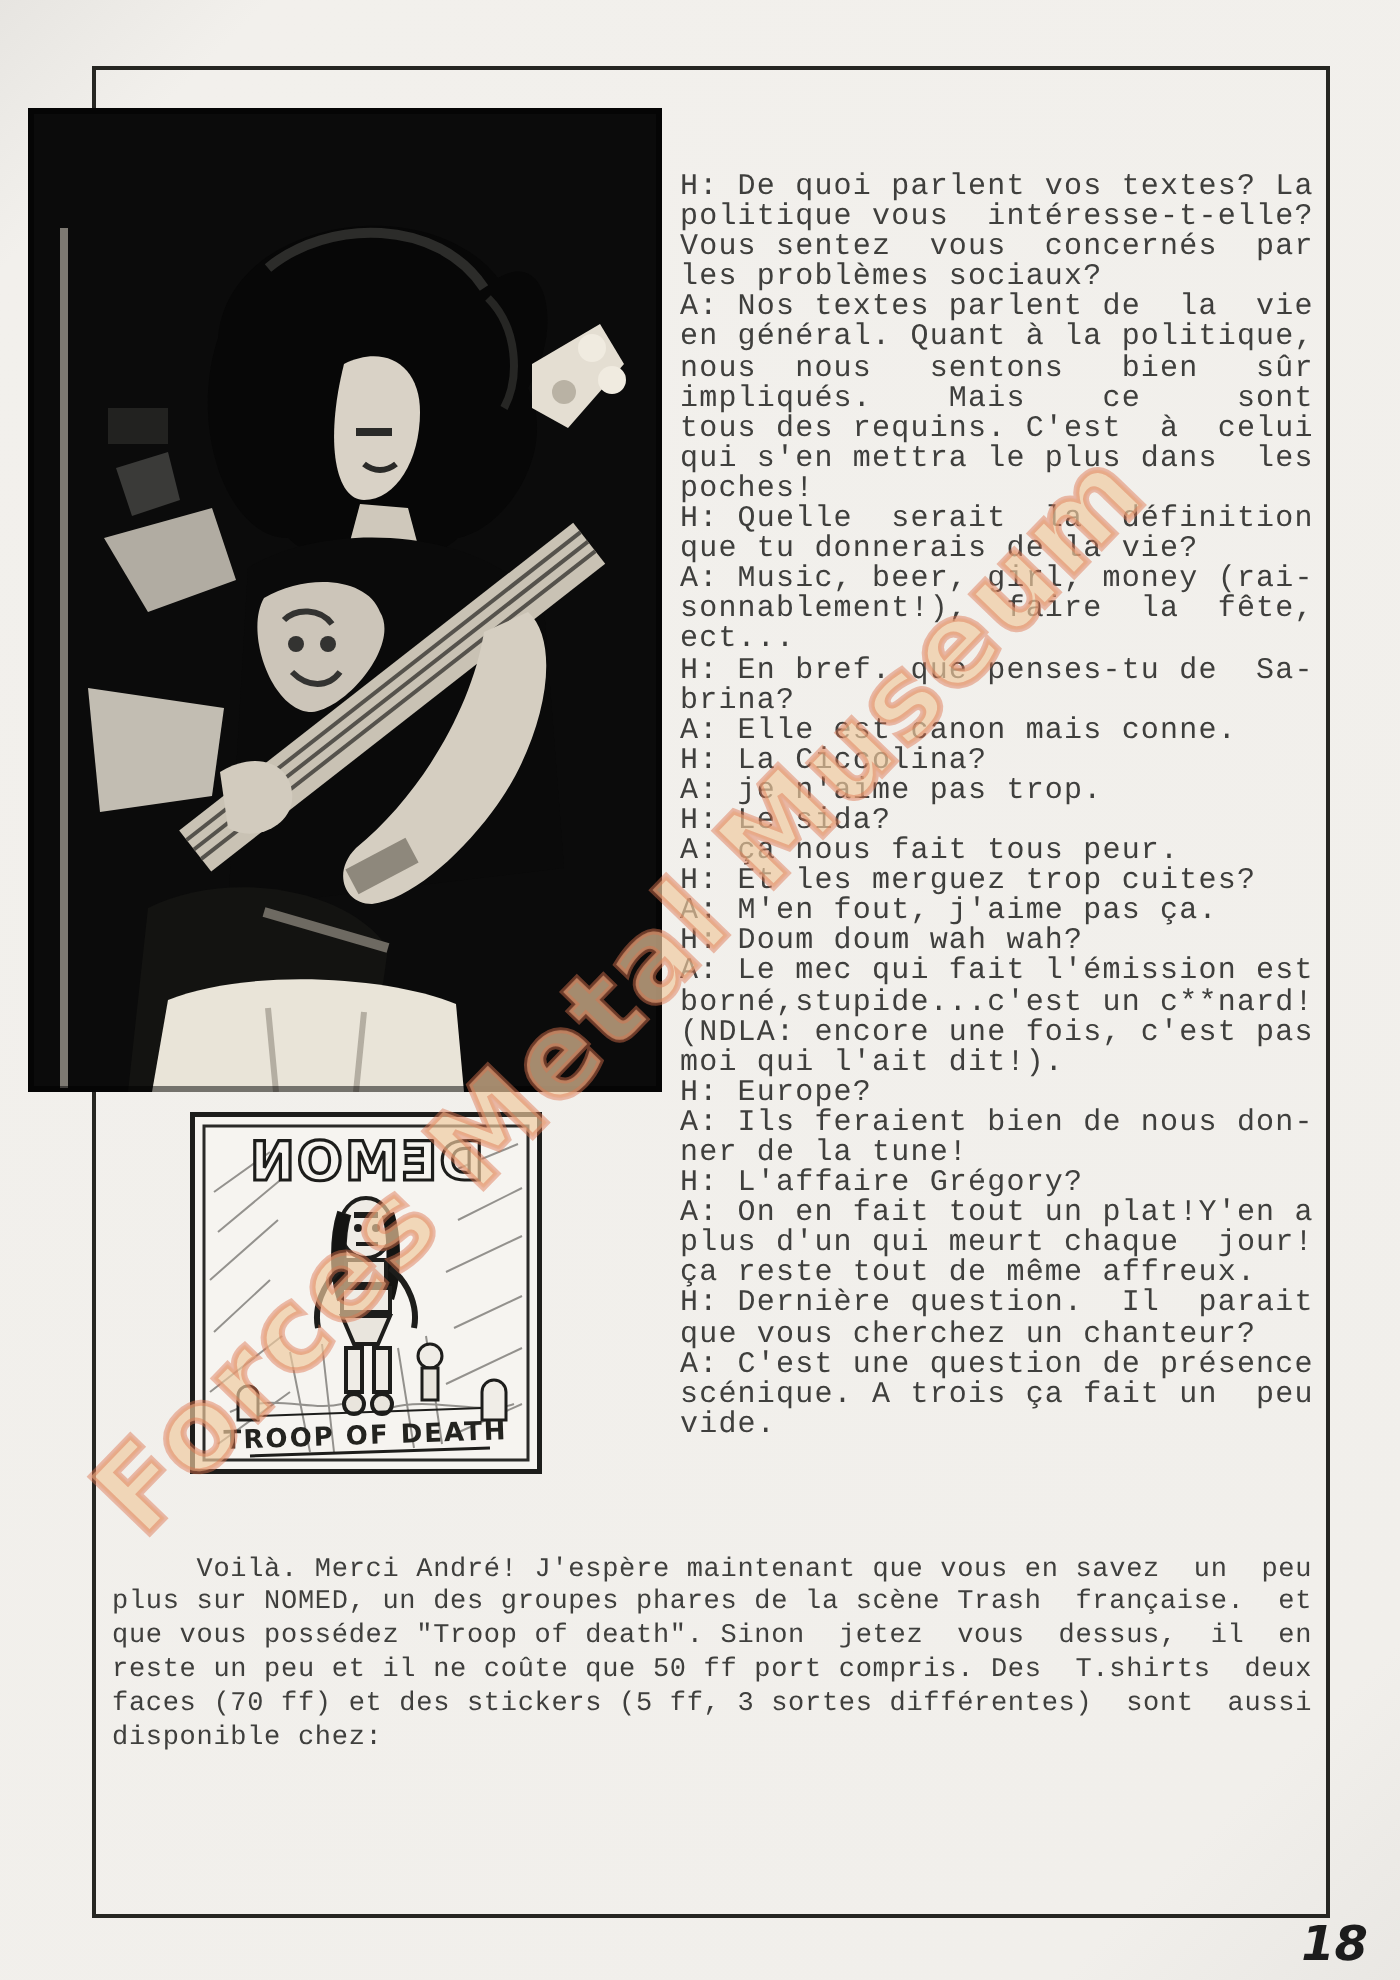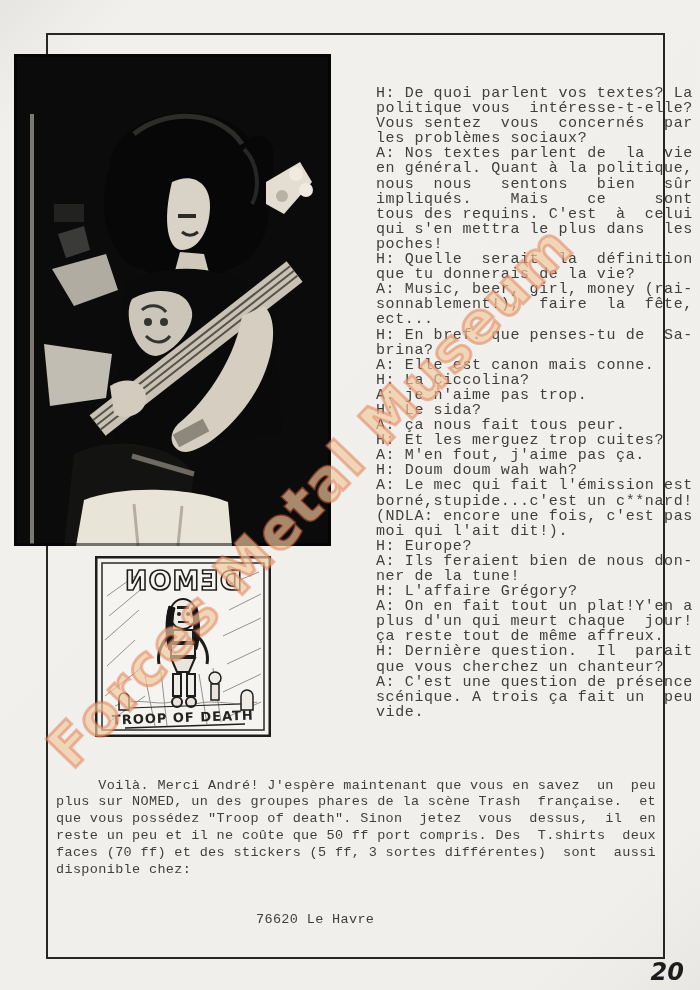--- a/index.html
+++ b/index.html
@@ -26,21 +26,21 @@
   .album{
     position:absolute;left:95px;top:556px;width:176px;height:181px;
     background:#f4f2ee;
   }
   
   .interview{
     position:absolute;left:340px;top:86px;width:324px;
     font-size:15px;line-height:15.1px;letter-spacing:0.6px;
     white-space:pre;color:#3f3f3d;
   }
-  .interview .line{height:15.1px;margin-left:36px;}
+  .interview .line{height:15.1px;}
   
   .outro{
     position:absolute;left:56px;top:744px;width:608px;
     font-size:13.5px;line-height:16.8px;letter-spacing:0.35px;
     white-space:pre;color:#3f3f3d;
   }
   .outro .line{height:16.8px;}
   .address-lines .line{padding-left:200px;}
   
   .page-number{
@@ -174,20 +174,20 @@
     <path d="M34 152 L146 148" stroke="#1d1d1b" stroke-width="1"></path>
     <text x="88" y="166" text-anchor="middle" font-family="DejaVu Sans, sans-serif" font-size="13" font-weight="bold" fill="#23231f" transform="rotate(-2 88 166)" letter-spacing="1">TROOP OF DEATH</text>
     <path d="M30 172 L150 168" stroke="#1d1d1b" stroke-width="1.5"></path>
   </svg>
 </div>
 
 <div class="interview"><div class="line">H: De quoi parlent vos textes? La</div><div class="line">politique vous  intéresse-t-elle?</div><div class="line">Vous sentez  vous  concernés  par</div><div class="line">les problèmes sociaux?</div><div class="line">A: Nos textes parlent de  la  vie</div><div class="line">en général. Quant à la politique,</div><div class="line">nous  nous   sentons   bien   sûr</div><div class="line">impliqués.    Mais    ce     sont</div><div class="line">tous des requins. C'est  à  celui</div><div class="line">qui s'en mettra le plus dans  les</div><div class="line">poches!</div><div class="line">H: Quelle  serait  la  définition</div><div class="line">que tu donnerais de la vie?</div><div class="line">A: Music, beer, girl, money (rai-</div><div class="line">sonnablement!),  faire  la  fête,</div><div class="line">ect...</div><div class="line">H: En bref. que penses-tu de  Sa-</div><div class="line">brina?</div><div class="line">A: Elle est canon mais conne.</div><div class="line">H: La Ciccolina?</div><div class="line">A: je n'aime pas trop.</div><div class="line">H: Le sida?</div><div class="line">A: ça nous fait tous peur.</div><div class="line">H: Et les merguez trop cuites?</div><div class="line">A: M'en fout, j'aime pas ça.</div><div class="line">H: Doum doum wah wah?</div><div class="line">A: Le mec qui fait l'émission est</div><div class="line">borné,stupide...c'est un c**nard!</div><div class="line">(NDLA: encore une fois, c'est pas</div><div class="line">moi qui l'ait dit!).</div><div class="line">H: Europe?</div><div class="line">A: Ils feraient bien de nous don-</div><div class="line">ner de la tune!</div><div class="line">H: L'affaire Grégory?</div><div class="line">A: On en fait tout un plat!Y'en a</div><div class="line">plus d'un qui meurt chaque  jour!</div><div class="line">ça reste tout de même affreux.</div><div class="line">H: Dernière question.  Il  parait</div><div class="line">que vous cherchez un chanteur?</div><div class="line">A: C'est une question de présence</div><div class="line">scénique. A trois ça fait un  peu</div><div class="line">vide.</div></div>
 
 <div class="outro">
   <div><div class="line">     Voilà. Merci André! J'espère maintenant que vous en savez  un  peu</div><div class="line">plus sur NOMED, un des groupes phares de la scène Trash  française.  et</div><div class="line">que vous possédez "Troop of death". Sinon  jetez  vous  dessus,  il  en</div><div class="line">reste un peu et il ne coûte que 50 ff port compris. Des  T.shirts  deux</div><div class="line">faces (70 ff) et des stickers (5 ff, 3 sortes différentes)  sont  aussi</div><div class="line">disponible chez:</div></div>
-  <div class="address-lines"><div class="line">76620 Le Havre</div></div>
+  <div class="address-lines"></div>
   
   
 </div>
 
 <div class="watermark">Forces Metal Museum</div>
 
-<div class="page-number">20</div>
+<div class="page-number">18</div>
 
 </body></html>

